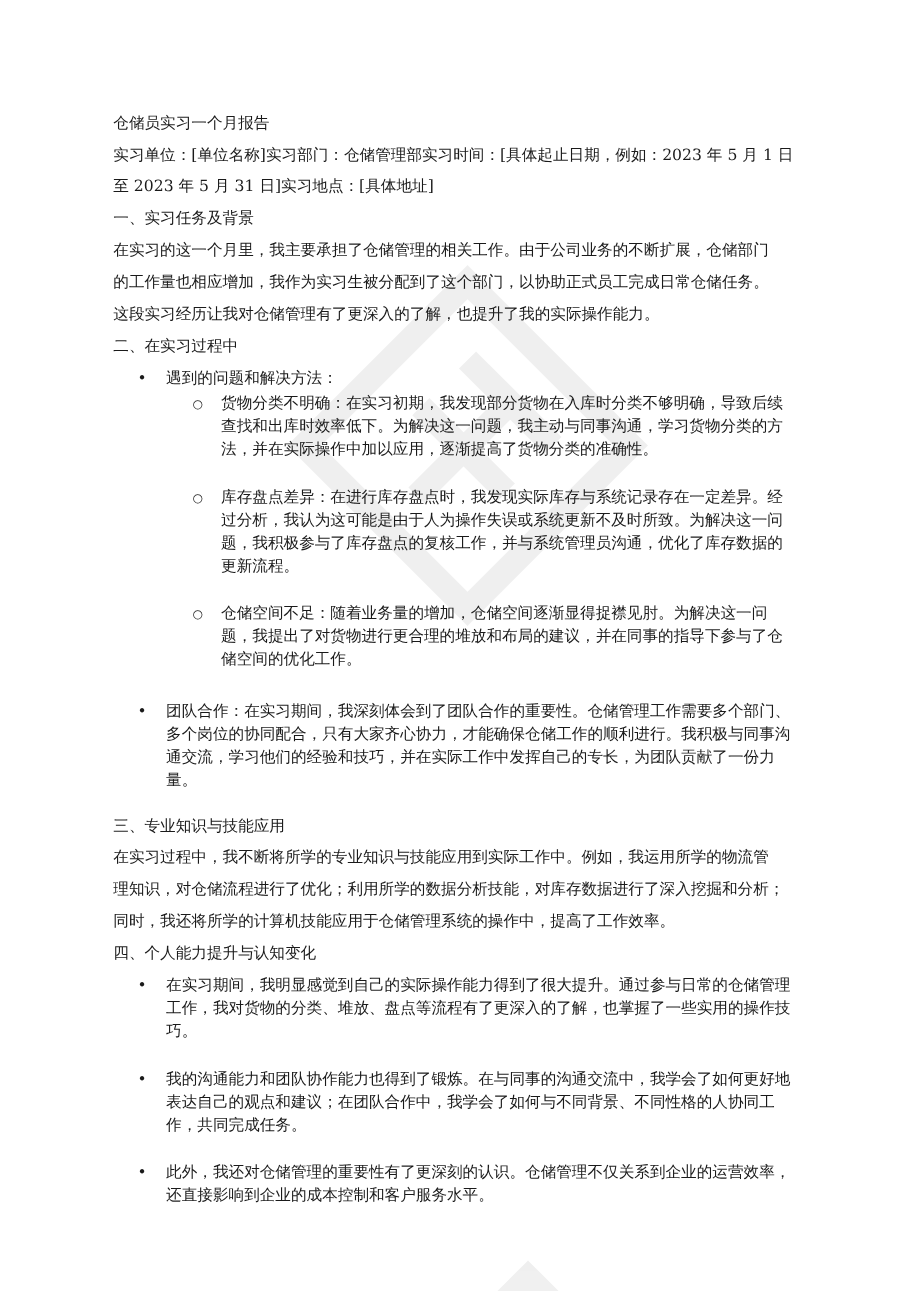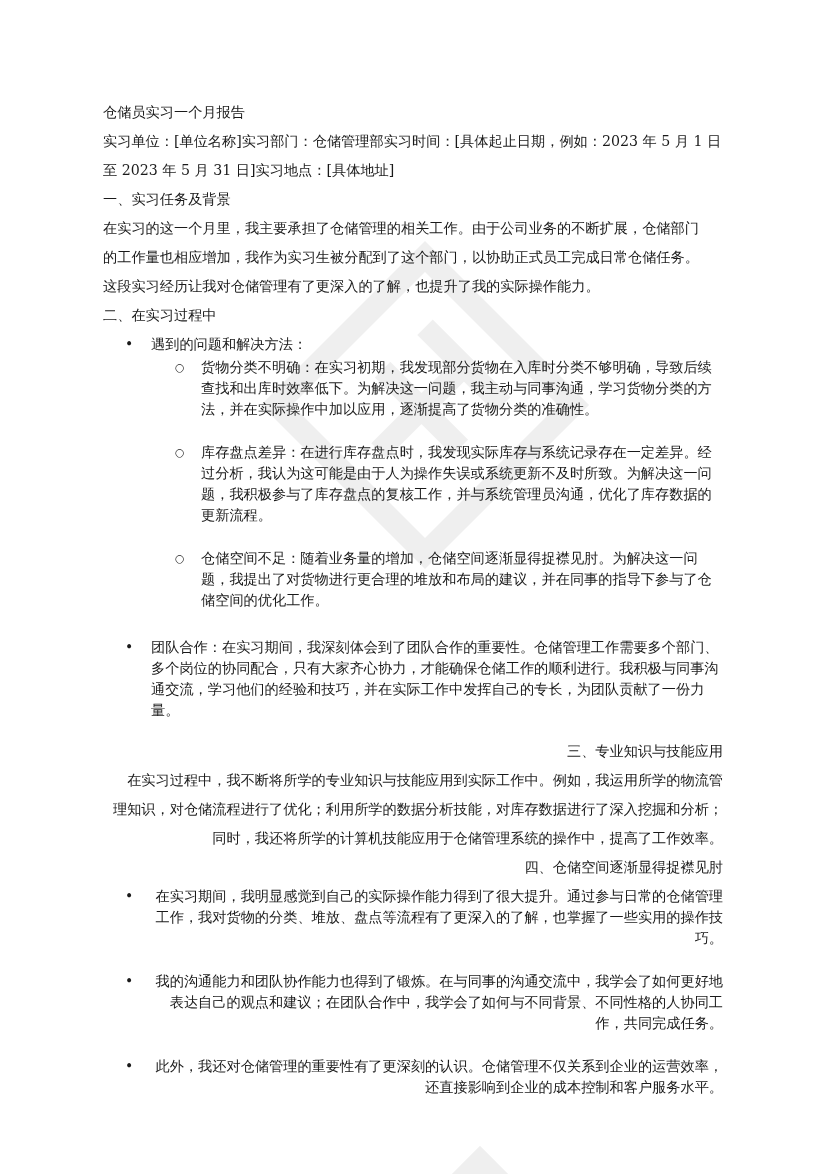--- a/index.html
+++ b/index.html
@@ -9,21 +9,21 @@
   .watermark { position: absolute; pointer-events: none; opacity: 0.06; }
   .content { position: absolute; left: 103px; top: 98px; width: 620px; font-size: 14.2px; }
   .p { line-height: 29px; margin: 0; white-space: normal; }
   .ul1 { list-style: none; margin: 4px 0 0 0; padding: 0; }
   .li1 { position: relative; padding-left: 48px; line-height: 21px; margin-bottom: 22px; }
   .li1 > .mk { position: absolute; left: 22px; top: 0; font-size: 14px; }
   .ul2 { list-style: none; margin: 2px 0 0 0; padding: 0; }
   .li2 { position: relative; padding-left: 50px; line-height: 21px; margin-bottom: 22px; }
   .li2 > .mk { position: absolute; left: 24px; top: 0; font-size: 11px; }
   .li1.mainproblems { margin-bottom: 26px; }
-  .after-list { margin-top: -6px; text-align: right; }
+  .after-list { margin-top: -6px; }
 </style>
 </head>
 <body>
 
 <div class="page">
 
   <svg class="watermark" style="left:260px; top:240px;" width="330" height="330" viewBox="0 0 330 330">
     <g transform="rotate(45 165 165)" fill="none" stroke="#000" stroke-width="22">
       <rect x="60" y="60" width="210" height="210"></rect>
       <path d="M110 110 L220 110 M165 110 L165 230 M110 170 L220 170"></path>
@@ -71,21 +71,21 @@
         <span>团队合作：在实习期间，我深刻体会到了团队合作的重要性。仓储管理工作需要多个部门、多个岗位的协同配合，只有大家齐心协力，才能确保仓储工作的顺利进行。我积极与同事沟通交流，学习他们的经验和技巧，并在实际工作中发挥自己的专长，为团队贡献了一份力量。</span>
       </li>
     </ul>
 
     <div class="after-list">
       <p class="p">三、专业知识与技能应用</p>
       <p class="p">在实习过程中，我不断将所学的专业知识与技能应用到实际工作中。例如，我运用所学的物流管</p>
       <p class="p">理知识，对仓储流程进行了优化；利用所学的数据分析技能，对库存数据进行了深入挖掘和分析；</p>
       <p class="p">同时，我还将所学的计算机技能应用于仓储管理系统的操作中，提高了工作效率。</p>
 
-      <p class="p">四、仓储空间逐渐显得捉襟见肘</p>
+      <p class="p">四、个人能力提升与认知变化</p>
       <ul class="ul1">
         <li class="li1">
           <span class="mk">•</span>
           <span>在实习期间，我明显感觉到自己的实际操作能力得到了很大提升。通过参与日常的仓储管理工作，我对货物的分类、堆放、盘点等流程有了更深入的了解，也掌握了一些实用的操作技巧。</span>
         </li>
         <li class="li1">
           <span class="mk">•</span>
           <span>我的沟通能力和团队协作能力也得到了锻炼。在与同事的沟通交流中，我学会了如何更好地表达自己的观点和建议；在团队合作中，我学会了如何与不同背景、不同性格的人协同工作，共同完成任务。</span>
         </li>
         <li class="li1">

